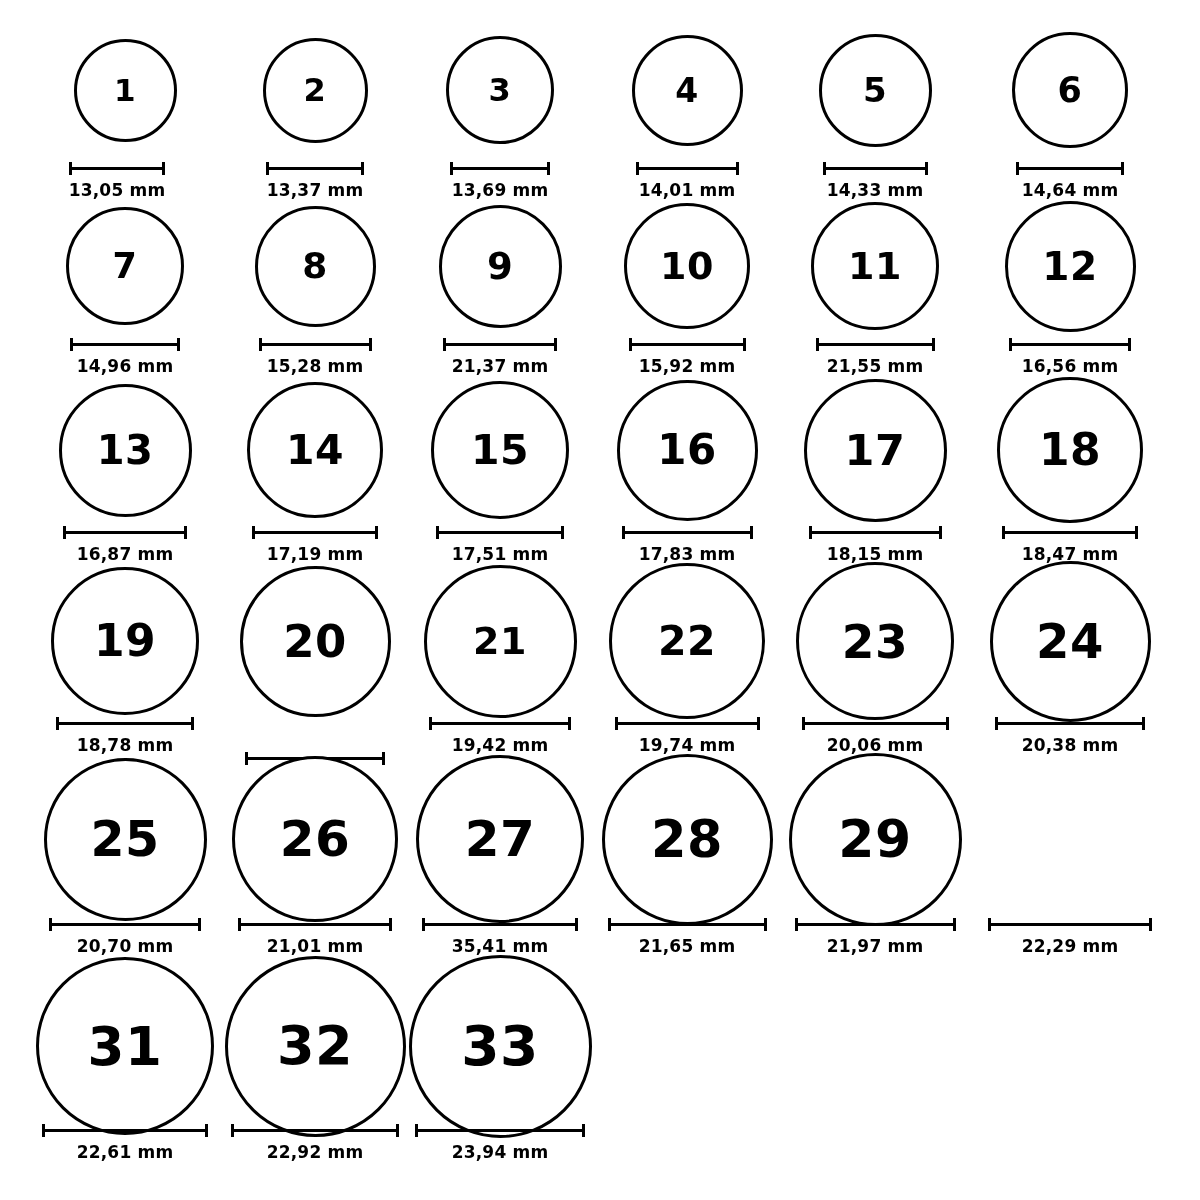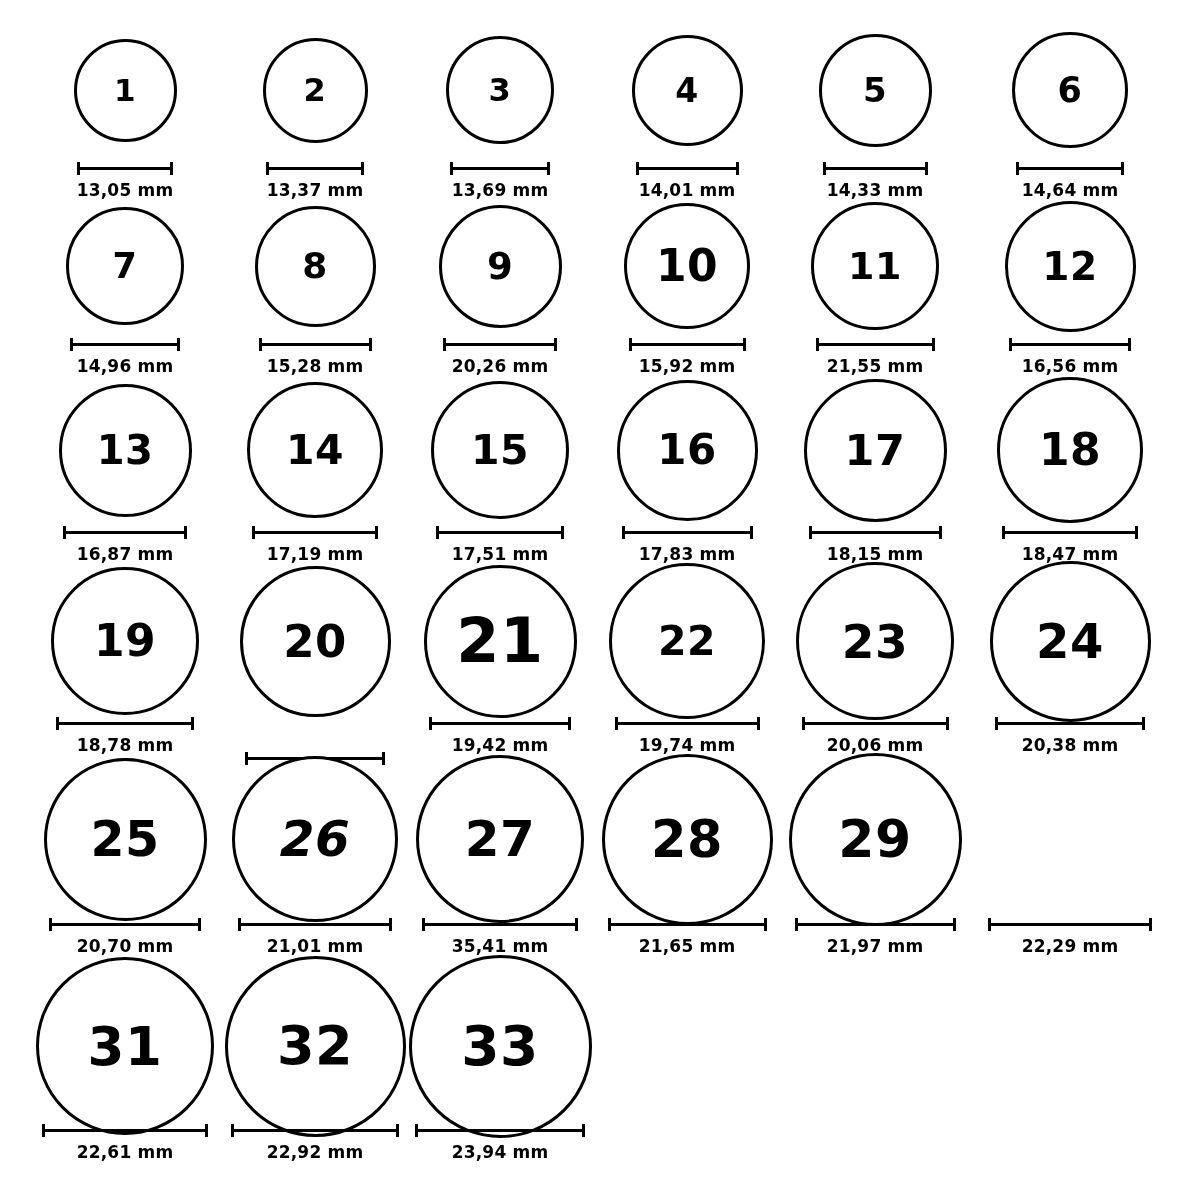--- a/index.html
+++ b/index.html
@@ -77,21 +77,21 @@
 </style>
 </head>
 <body>
 
 <div id="chart">
     <div class="size-cell" style="left: 73.5px; top: 38.5px; width: 103px;">
       <div class="ring-circle" style="width: 103px; height: 103px;">
         <span class="ring-number" style="font-size: 31px;">1</span>
       </div>
     </div>
-    <div class="measure" style="position: absolute; left: 77px; top: 162px; width: 96px;">
+    <div class="measure" style="position: absolute; left: 69px; top: 162px; width: 96px;">
       <div class="caliper" style="width: 96px;">
         <div class="caliper-bar"></div>
         <div class="caliper-end left"></div>
         <div class="caliper-end right"></div>
       </div>
       <div class="mm-label">13,05 mm</div>
     </div>
     <div class="size-cell" style="left: 262.5px; top: 37.5px; width: 105px;">
       <div class="ring-circle" style="width: 105px; height: 105px;">
         <span class="ring-number" style="font-size: 32px;">2</span>
@@ -187,25 +187,25 @@
       <div class="ring-circle" style="width: 123px; height: 123px;">
         <span class="ring-number" style="font-size: 37px;">9</span>
       </div>
     </div>
     <div class="measure" style="position: absolute; left: 443px; top: 338px; width: 114px;">
       <div class="caliper" style="width: 114px;">
         <div class="caliper-bar"></div>
         <div class="caliper-end left"></div>
         <div class="caliper-end right"></div>
       </div>
-      <div class="mm-label">20,26 mm</div>
+      <div class="mm-label">21,37 mm</div>
     </div>
     <div class="size-cell" style="left: 624px; top: 203px; width: 126px;">
       <div class="ring-circle" style="width: 126px; height: 126px;">
-        <span class="ring-number" style="font-size: 44px;">10</span>
+        <span class="ring-number" style="font-size: 38px;">10</span>
       </div>
     </div>
     <div class="measure" style="position: absolute; left: 628.5px; top: 338px; width: 117px;">
       <div class="caliper" style="width: 117px;">
         <div class="caliper-bar"></div>
         <div class="caliper-end left"></div>
         <div class="caliper-end right"></div>
       </div>
       <div class="mm-label">15,92 mm</div>
     </div>
@@ -334,21 +334,21 @@
     <div class="measure" style="position: absolute; left: 245px; top: 752px; width: 140px;">
       <div class="caliper" style="width: 140px;">
         <div class="caliper-bar"></div>
         <div class="caliper-end left"></div>
         <div class="caliper-end right"></div>
       </div>
       <div class="mm-label">19,10 mm</div>
     </div>
     <div class="size-cell" style="left: 423.5px; top: 564.5px; width: 153px;">
       <div class="ring-circle" style="width: 153px; height: 153px;">
-        <span class="ring-number" style="font-size: 62px;">21</span>
+        <span class="ring-number" style="font-size: 38px;">21</span>
       </div>
     </div>
     <div class="measure" style="position: absolute; left: 429px; top: 717px; width: 142px;">
       <div class="caliper" style="width: 142px;">
         <div class="caliper-bar"></div>
         <div class="caliper-end left"></div>
         <div class="caliper-end right"></div>
       </div>
       <div class="mm-label">19,42 mm</div>
     </div>
@@ -399,21 +399,21 @@
     <div class="measure" style="position: absolute; left: 49px; top: 918px; width: 152px;">
       <div class="caliper" style="width: 152px;">
         <div class="caliper-bar"></div>
         <div class="caliper-end left"></div>
         <div class="caliper-end right"></div>
       </div>
       <div class="mm-label">20,70 mm</div>
     </div>
     <div class="size-cell" style="left: 232px; top: 756px; width: 166px;">
       <div class="ring-circle" style="width: 166px; height: 166px;">
-        <span class="ring-number" style="font-size: 50px; font-style: italic;">26</span>
+        <span class="ring-number" style="font-size: 50px;">26</span>
       </div>
     </div>
     <div class="measure" style="position: absolute; left: 238px; top: 918px; width: 154px;">
       <div class="caliper" style="width: 154px;">
         <div class="caliper-bar"></div>
         <div class="caliper-end left"></div>
         <div class="caliper-end right"></div>
       </div>
       <div class="mm-label">21,01 mm</div>
     </div>

